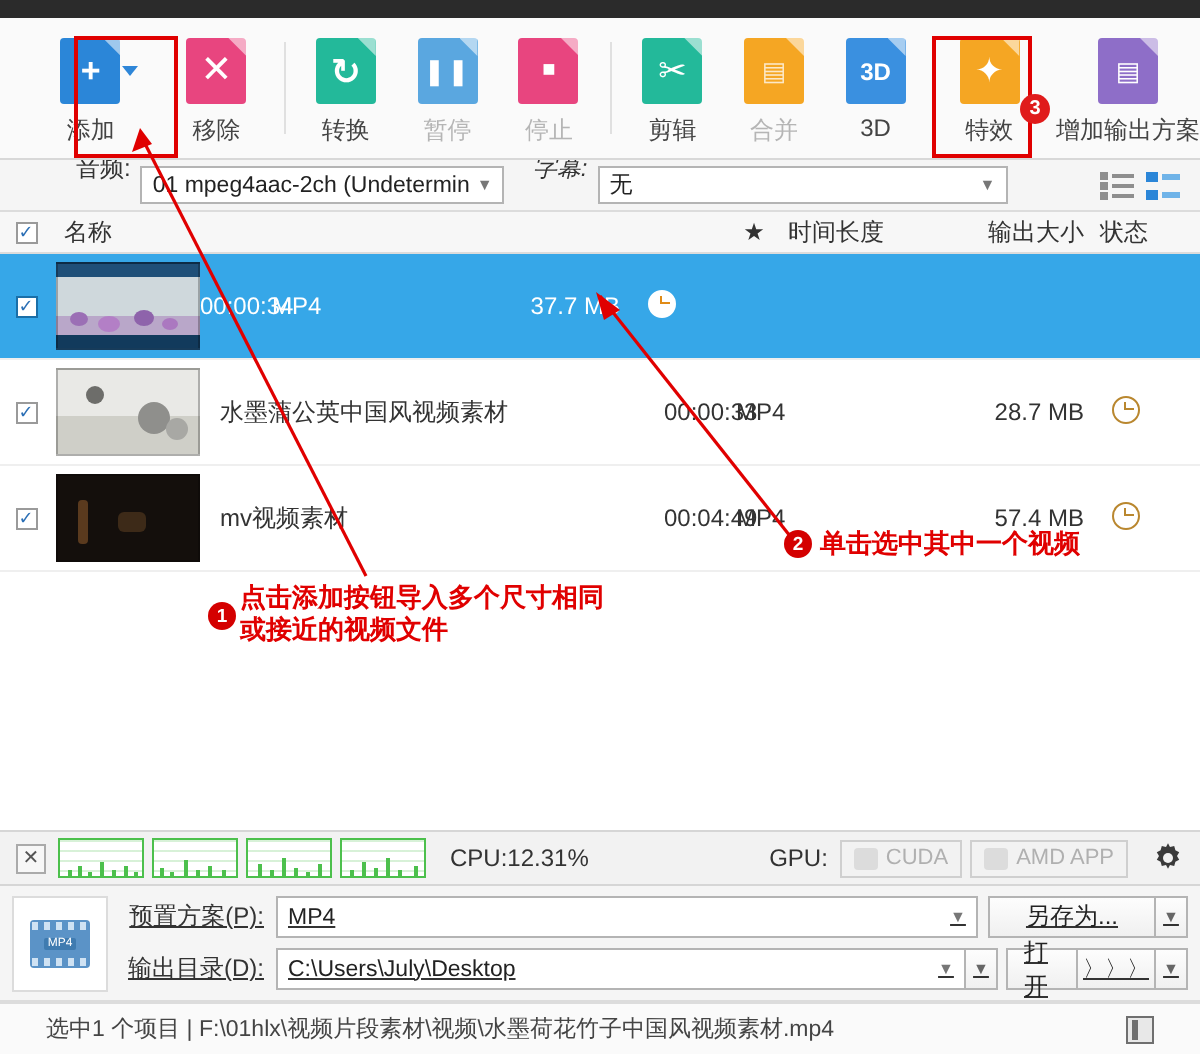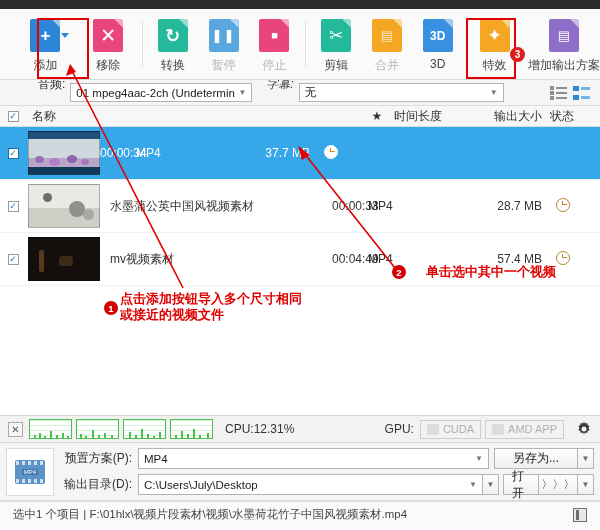--- a/index.html
+++ b/index.html
@@ -217,34 +217,34 @@
   .film {
     width: 30px; height: 24px; background: #5b93c7; border-radius: 2px;
     position: relative; display:flex; align-items:center; justify-content:center;
   }
   .film::before, .film::after {
     content: ""; position: absolute; left: 1px; right: 1px; height: 4px;
     background: repeating-linear-gradient(to right, #cfe2f3 0 3px, #5b93c7 3px 6px);
   }
   .film::before { top: 1px; } .film::after { bottom: 1px; }
   .film .mid { font-size: 6px; color: #fff; background:#3f7bb0; padding:0 2px; border-radius:1px; z-index:2; }
-  .outrows { flex: 1; display: flex; flex-direction: column; gap: 5px; }
+  .outrows { flex: 1; display: flex; flex-direction: column; gap: 5px; text-decoration: underline; }
   .outrow { display: flex; align-items: center; height: 21px; }
   .outlabel { width: 78px; font-size: 12px; color: #333; text-align: right; padding-right: 6px; }
   .btn {
     height: 21px; border: 1px solid #b4b4b4; background: linear-gradient(#fdfdfd,#f0f0f0);
     display: flex; align-items: center; justify-content: center;
     font-size: 12px; color: #222; padding: 0 8px;
   }
   .btn.arw { padding: 0; width: 17px; color: #666; font-size: 8px; }
 
   
   .statusbar {
     height: 26px; background: #fafafa; border-top: 1px solid #dcdcdc;
-    display: flex; align-items: center; padding: 0 13px;
+    display: flex; align-items: center; padding: 0 23px;
     font-size: 11.5px; color: #444;
   }
   .sb-icon {
     margin-left: auto; width: 14px; height: 14px;
     border: 1px solid #6f6f6f; position: relative; background: #e8e8e8;
   }
   .sb-icon::before { content:""; position:absolute; left:2px; top:1px; bottom:1px; width:3px; background:#6f6f6f; }
 </style>
 </head>
 <body>
@@ -564,15 +564,15 @@
 
     <line x1="395" y1="268" x2="300" y2="148" stroke="#e00000" stroke-width="1.6"></line>
     <polygon points="298,146 310,155 302,160" fill="#e00000"></polygon>
   </svg>
 
   <div class="num" style="left:104px;top:301px;">1</div>
   <div class="anno" style="left:120px;top:291px;">点击添加按钮导入多个尺寸相同
 或接近的视频文件</div>
 
   <div class="num" style="left:392px;top:265px;">2</div>
-  <div class="anno" style="left:426px;top:264px;">单击选中其中一个视频</div>
+  <div class="anno" style="left:410px;top:264px;">单击选中其中一个视频</div>
 
 </div>
 
 </body></html>

